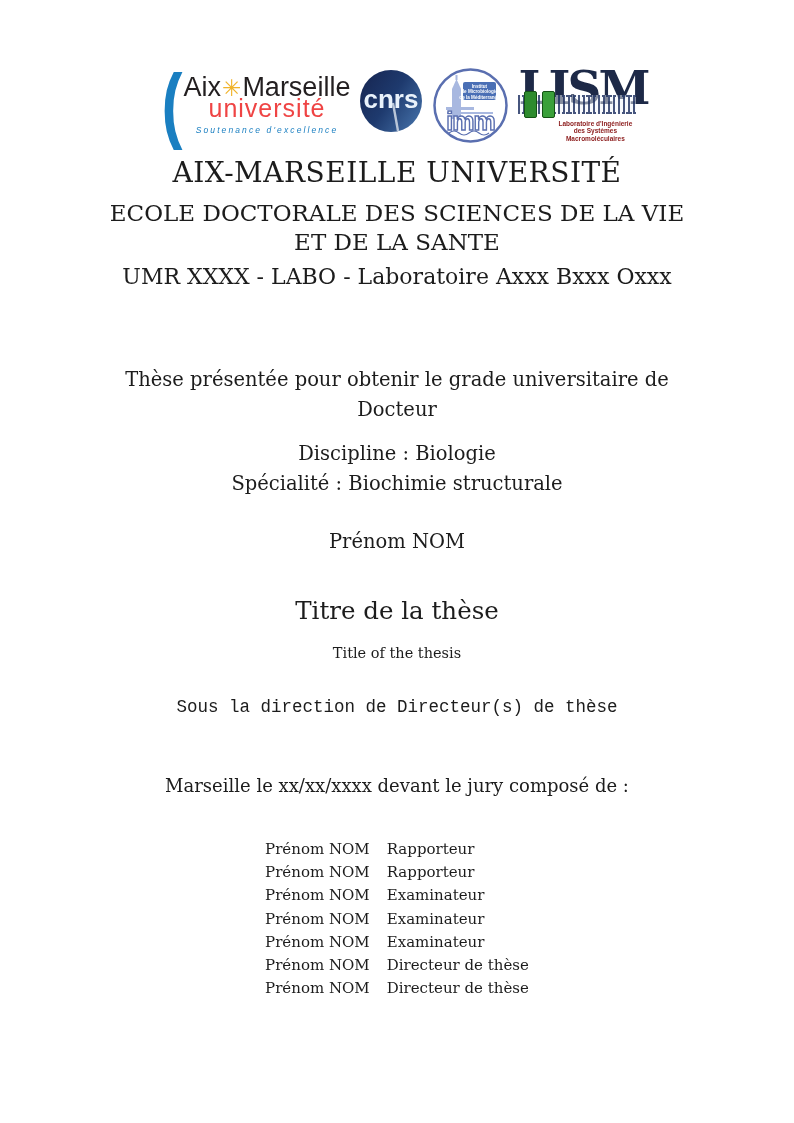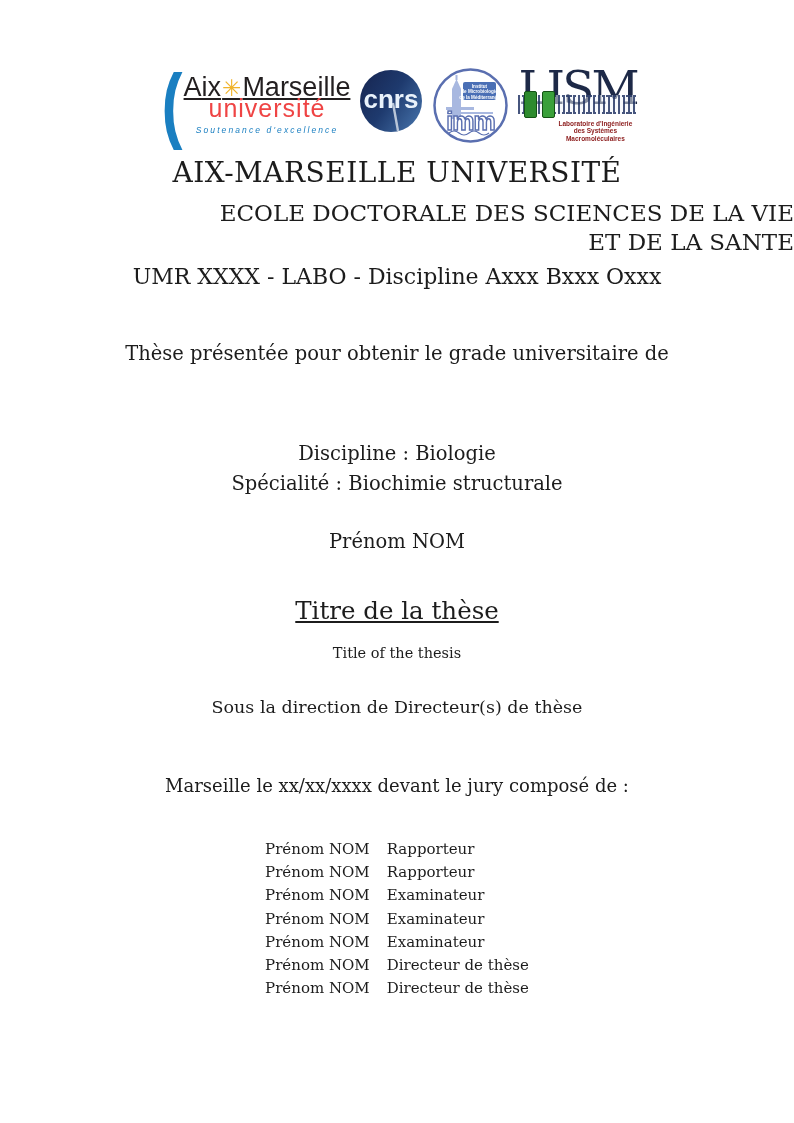--- a/index.html
+++ b/index.html
@@ -17,55 +17,55 @@
   
   .logos{top:62px;height:86px;display:flex;justify-content:center;align-items:center;gap:9px;}
 
   
   .amu{display:flex;align-items:center;font-family:"Liberation Sans",sans-serif;}
   .amu-paren{
     font-size:84px;line-height:0.85;font-weight:bold;color:#1a7fc1;
     transform:scaleX(0.75);margin-right:-2px;
   }
   .amu-stack{display:flex;flex-direction:column;align-items:center;}
-  .amu-l1{font-size:27px;line-height:1;color:#231f20;font-weight:500;white-space:nowrap;text-decoration:underline;}
+  .amu-l1{font-size:27px;line-height:1;color:#231f20;font-weight:500;white-space:nowrap;}
   .amu-star{color:#f0b32a;font-size:23px;padding:0 1px;}
   .amu-l2{font-size:25px;line-height:1;color:#ef4444;margin-top:-5px;letter-spacing:1px;}
   .amu-l3{font-size:8.5px;font-style:italic;color:#1a7fc1;letter-spacing:2.1px;margin-top:4px;white-space:nowrap;}
 
   
   .lism{position:relative;width:118px;height:74px;font-family:"DejaVu Serif",serif;}
   .lism-word{
     position:absolute;top:-6px;left:0;right:0;text-align:center;
-    font-size:47px;font-weight:normal;color:#1d2947;letter-spacing:-3px;line-height:1.1;
+    font-size:47px;font-weight:bold;color:#1d2947;letter-spacing:-3px;line-height:1.1;
   }
   .lism-membrane{
     position:absolute;top:27px;left:0;width:100%;height:15px;opacity:0.9;
     background:repeating-linear-gradient(90deg,#32436f 0 2px,rgba(240,244,250,0.55) 2px 5px);
     border-top:2px dotted #32436f;border-bottom:2px dotted #32436f;
   }
   .lism-protein{position:absolute;width:11px;height:25px;background:#2e8b2e;border:1px solid #145214;border-radius:2px;top:23px;}
   .lism-protein.p1{left:6px;}
   .lism-protein.p2{left:24px;background:#3aa03a;}
   .lism-sub{
     position:absolute;bottom:0;right:0;width:82px;
     font-family:"Liberation Sans",sans-serif;font-size:6.5px;line-height:7.5px;
     font-weight:bold;color:#8b1a1a;text-align:center;
   }
 
   
   .university{top:156px;font-size:28px;letter-spacing:0.5px;}
-  .school{top:199px;font-size:23px;line-height:29px;text-align:right;}
+  .school{top:199px;font-size:23px;line-height:29px;}
   .lab{top:264px;font-size:22px;}
-  .presentation{top:339px;font-size:19.5px;line-height:30px;}
+  .presentation{top:365px;font-size:19.5px;line-height:30px;}
   .fields{top:439px;font-size:19.5px;line-height:30px;}
   .author{top:530px;font-size:19.5px;}
-  .title-fr{top:596px;font-size:24.5px;text-decoration:underline;}
+  .title-fr{top:596px;font-size:24.5px;}
   .title-en{top:645px;font-size:14.5px;}
-  .direction{top:697px;font-size:17.5px;}
+  .direction{top:697px;font-size:17.5px;font-family:Liberation Mono, monospace;}
   .defense{top:775px;font-size:18px;}
 
   
   .jury{top:838px;font-size:15px;}
   .jury table{margin:0 auto;border-collapse:separate;border-spacing:9px 0;}
   .jury td{text-align:left;line-height:23.2px;padding:0 4px;white-space:nowrap;}
 </style>
 </head>
 <body>
 
@@ -127,24 +127,25 @@
     </div>
   </div>
 
   <div class="abs university">AIX-MARSEILLE UNIVERSITÉ</div>
 
   <div class="abs school">
     <div>ECOLE DOCTORALE DES SCIENCES DE LA VIE</div>
     <div>ET DE LA SANTE</div>
   </div>
 
-  <div class="abs lab">UMR XXXX - LABO - Discipline Axxx Bxxx Oxxx</div>
+  <div class="abs lab">UMR XXXX - LABO - Laboratoire Axxx Bxxx Oxxx</div>
 
   <div class="abs presentation">
     <div>Thèse présentée pour obtenir le grade universitaire de</div>
+    <div>Docteur</div>
   </div>
 
   <div class="abs fields">
     <div>Discipline : Biologie</div>
     <div>Spécialité : Biochimie structurale</div>
   </div>
 
   <div class="abs author">Prénom NOM</div>
 
   <div class="abs title-fr">Titre de la thèse</div>

